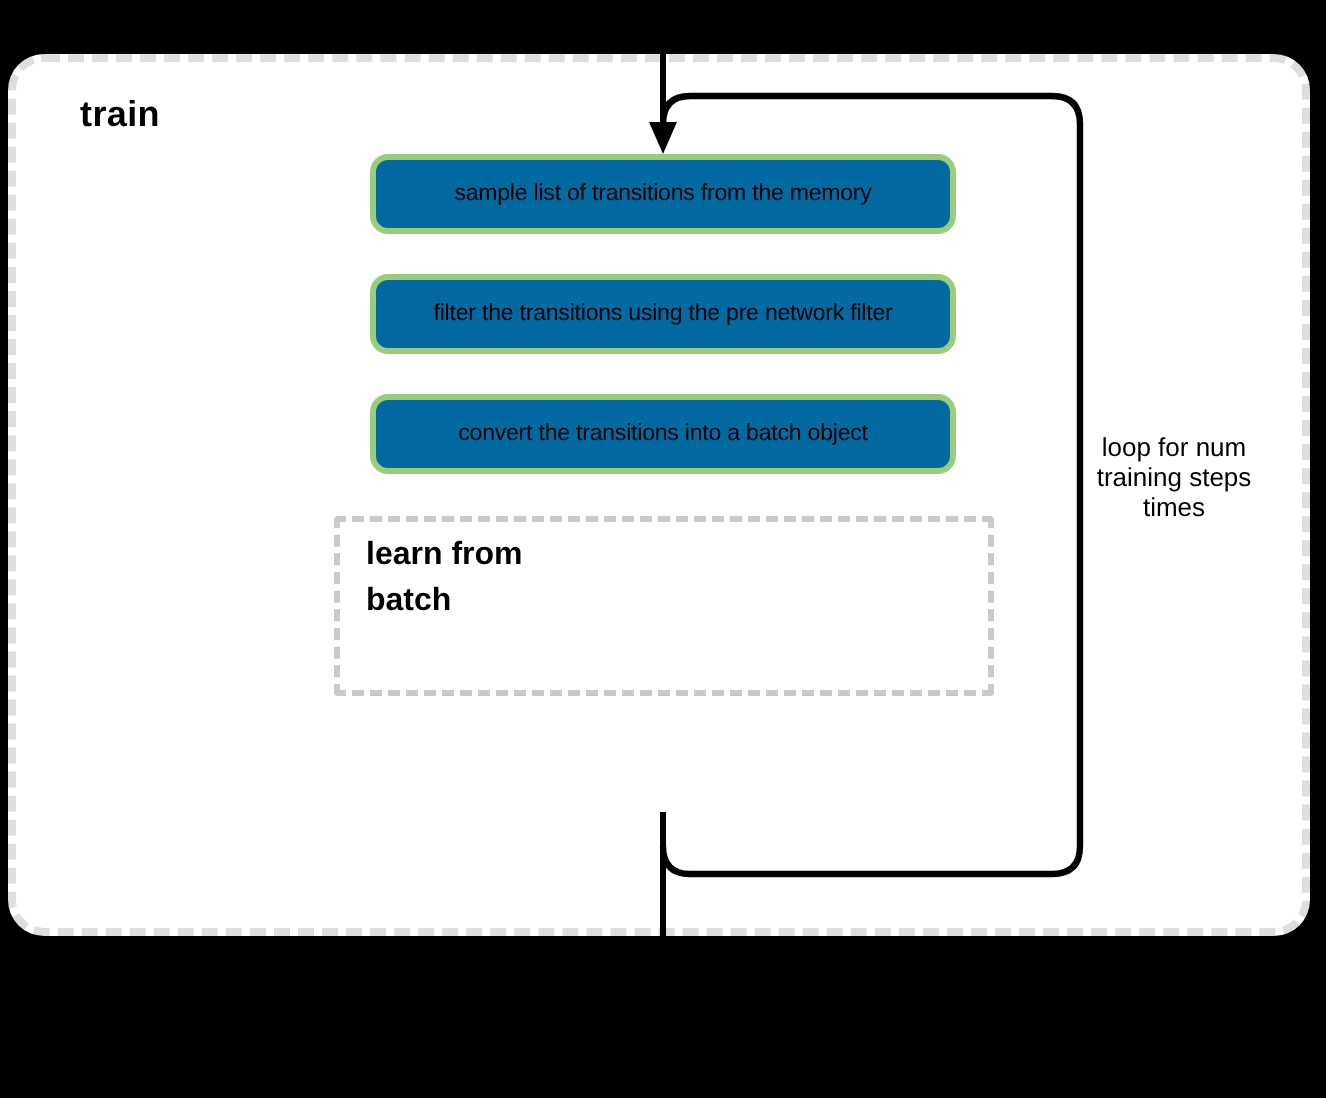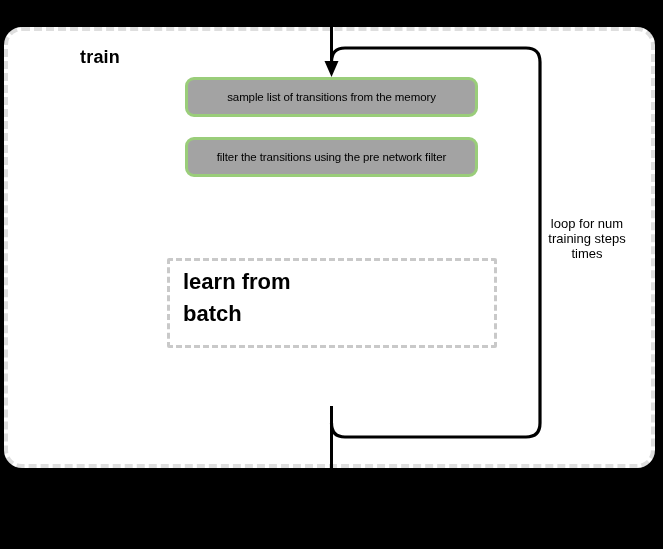--- a/index.html
+++ b/index.html
@@ -33,29 +33,28 @@
     top: 0;
     pointer-events: none;
   }
   .train-title {
     position: absolute;
     left: 40px;
     top: 47px;
     font-size: 18px;
     font-weight: bold;
     letter-spacing: 0.2px;
-    margin-left: 40px;
   }
   .step {
     position: absolute;
     left: 185px;
     width: 293px;
     height: 40px;
     box-sizing: border-box;
-    background: #a3a3a3;
+    background: #0369a1;
     border: 3px solid #9acd7a;
     border-radius: 9px;
     display: flex;
     align-items: center;
     justify-content: center;
     text-align: center;
     font-size: 11.5px;
     letter-spacing: -0.1px;
   }
   .step-sample  { top: 77px; }
@@ -66,21 +65,21 @@
     position: absolute;
     left: 167px;
     top: 258px;
     width: 330px;
     height: 90px;
     box-sizing: border-box;
     background: #ffffff;
     border: 3px dashed #c9c9c9;
     border-radius: 2px;
     padding: 5px 10px 0 13px;
-    font-size: 22px;
+    font-size: 16px;
     font-weight: bold;
     line-height: 1.45;
     white-space: pre-line;
   }
   .loop-label {
     position: absolute;
     left: 536px;
     top: 216px;
     width: 102px;
     text-align: center;
@@ -110,20 +109,23 @@
   <div class="train-title">train</div>
 
   <div class="step step-sample">
     <span>sample list of transitions from the memory</span>
   </div>
 
   <div class="step step-filter">
     <span>filter the transitions using the pre network filter</span>
   </div>
 
+  <div class="step step-convert">
+    <span>convert the transitions into a batch object</span>
+  </div>
 
   <div class="subprocess">learn from
 batch</div>
 
 
   <div class="loop-label">loop for num
 training steps
 times</div>
 
 </div>

